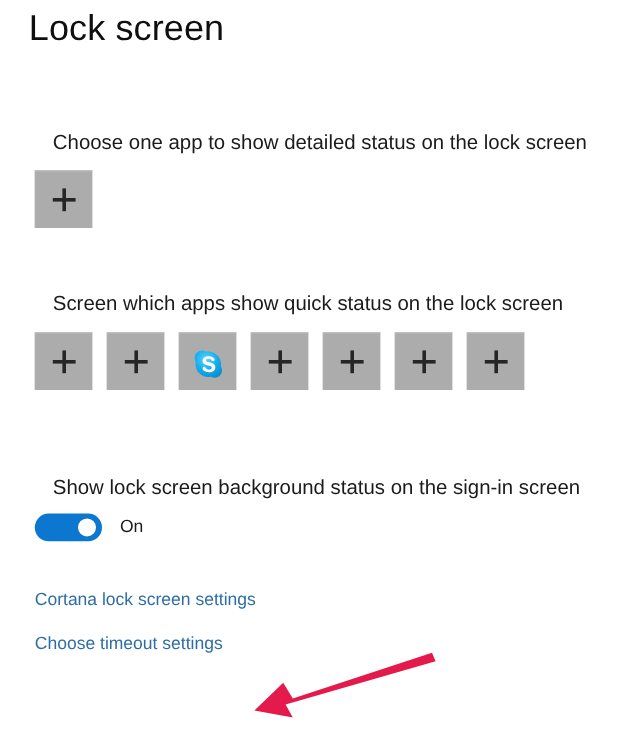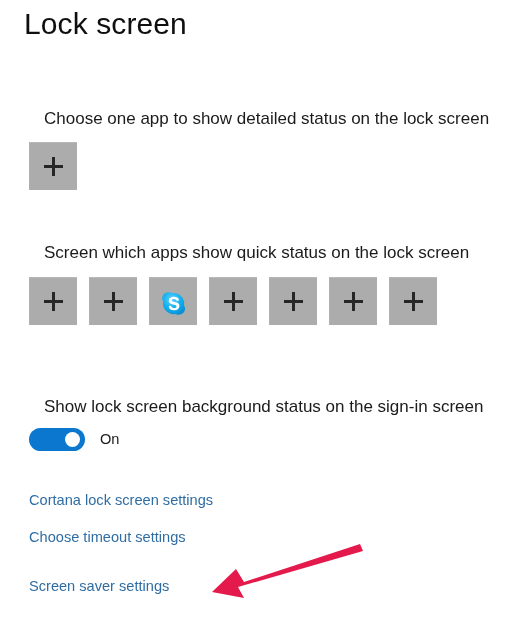--- a/index.html
+++ b/index.html
@@ -216,19 +216,18 @@
     <div class="toggle">
       <span class="knob"></span>
     </div>
     <span class="toggle-state">On</span>
   </div>
 
   <a class="link" id="link-cortana">Cortana lock screen settings</a>
 
   <a class="link" id="link-timeout">Choose timeout settings</a>
 
-  <a class="link" id="link-saver">Screen saver settings</a>
 
   <svg class="annotation-arrow" viewBox="0 0 180 70">
     <path d="M160 6 L44 44 L36 31 L12 54 L44 60 L38 49 L163 13 Z" fill="#e51a4c"></path>
   </svg>
 
 </div>
 
 </body></html>

